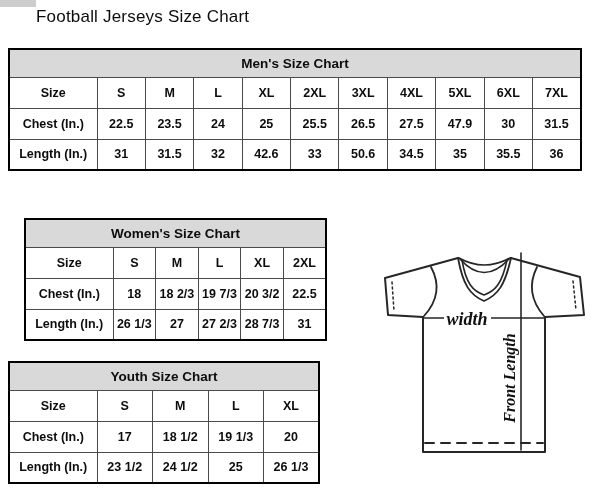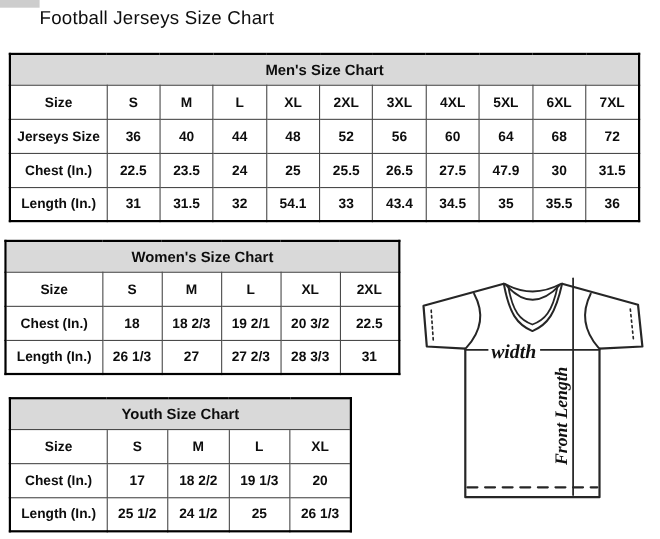--- a/index.html
+++ b/index.html
@@ -33,21 +33,21 @@
     border: 1px solid #4a4a4a;
     text-align: center; vertical-align: middle;
     font-weight: bold; font-size: 12.5px; color: #0d0d0d;
     height: 31px; padding: 0; overflow: hidden; white-space: nowrap;
   }
   .chart td.tbl-title {
     background: #d9d9d9; font-size: 13.5px; height: 28px;
   }
 
   #mens   { left: 8px; top: 48px;  width: 574px; }
-  #womens { left: 4px; top: 218px; width: 360px; }
+  #womens { left: 24px; top: 218px; width: 303px; }
   #youth  { left: 8px; top: 361px; width: 312px; }
 
   .jersey-svg {
     position: absolute; left: 0; top: 0; width: 600px; height: 490px;
     pointer-events: none;
   }
   .jersey-svg path, .jersey-svg line {
     fill: none; stroke: #262626; stroke-linejoin: round; stroke-linecap: round;
   }
   .diagram-label {
@@ -80,53 +80,40 @@
             <td>L</td>
             <td>XL</td>
             <td>2XL</td>
             <td>3XL</td>
             <td>4XL</td>
             <td>5XL</td>
             <td>6XL</td>
             <td>7XL</td>
           </tr>
           <tr>
-            <td>Jerseys Size</td>
-            <td>36</td>
-            <td>40</td>
-            <td>44</td>
-            <td>48</td>
-            <td>52</td>
-            <td>56</td>
-            <td>60</td>
-            <td>64</td>
-            <td>68</td>
-            <td>72</td>
-          </tr>
-          <tr>
             <td>Chest (In.)</td>
             <td>22.5</td>
             <td>23.5</td>
             <td>24</td>
             <td>25</td>
             <td>25.5</td>
             <td>26.5</td>
             <td>27.5</td>
             <td>47.9</td>
             <td>30</td>
             <td>31.5</td>
           </tr>
           <tr>
             <td>Length (In.)</td>
             <td>31</td>
             <td>31.5</td>
             <td>32</td>
-            <td>54.1</td>
+            <td>42.6</td>
             <td>33</td>
-            <td>43.4</td>
+            <td>50.6</td>
             <td>34.5</td>
             <td>35</td>
             <td>35.5</td>
             <td>36</td>
           </tr>
         </tbody>
     </table>
   </div>
 
   <div class="chart" id="womens">
@@ -143,30 +130,30 @@
             <td>S</td>
             <td>M</td>
             <td>L</td>
             <td>XL</td>
             <td>2XL</td>
           </tr>
           <tr>
             <td>Chest (In.)</td>
             <td>18</td>
             <td>18 2/3</td>
-            <td>19 2/1</td>
+            <td>19 7/3</td>
             <td>20 3/2</td>
             <td>22.5</td>
           </tr>
           <tr>
             <td>Length (In.)</td>
             <td>26 1/3</td>
             <td>27</td>
             <td>27 2/3</td>
-            <td>28 3/3</td>
+            <td>28 7/3</td>
             <td>31</td>
           </tr>
         </tbody>
     </table>
   </div>
 
   <div class="chart" id="youth">
     <table>
       <colgroup>
           <col style="width:88px">
@@ -178,27 +165,27 @@
           <tr>
             <td>Size</td>
             <td>S</td>
             <td>M</td>
             <td>L</td>
             <td>XL</td>
           </tr>
           <tr>
             <td>Chest (In.)</td>
             <td>17</td>
-            <td>18 2/2</td>
+            <td>18 1/2</td>
             <td>19 1/3</td>
             <td>20</td>
           </tr>
           <tr>
             <td>Length (In.)</td>
-            <td>25 1/2</td>
+            <td>23 1/2</td>
             <td>24 1/2</td>
             <td>25</td>
             <td>26 1/3</td>
           </tr>
         </tbody>
     </table>
   </div>
 
   <svg class="jersey-svg" viewBox="0 0 600 490">
 

